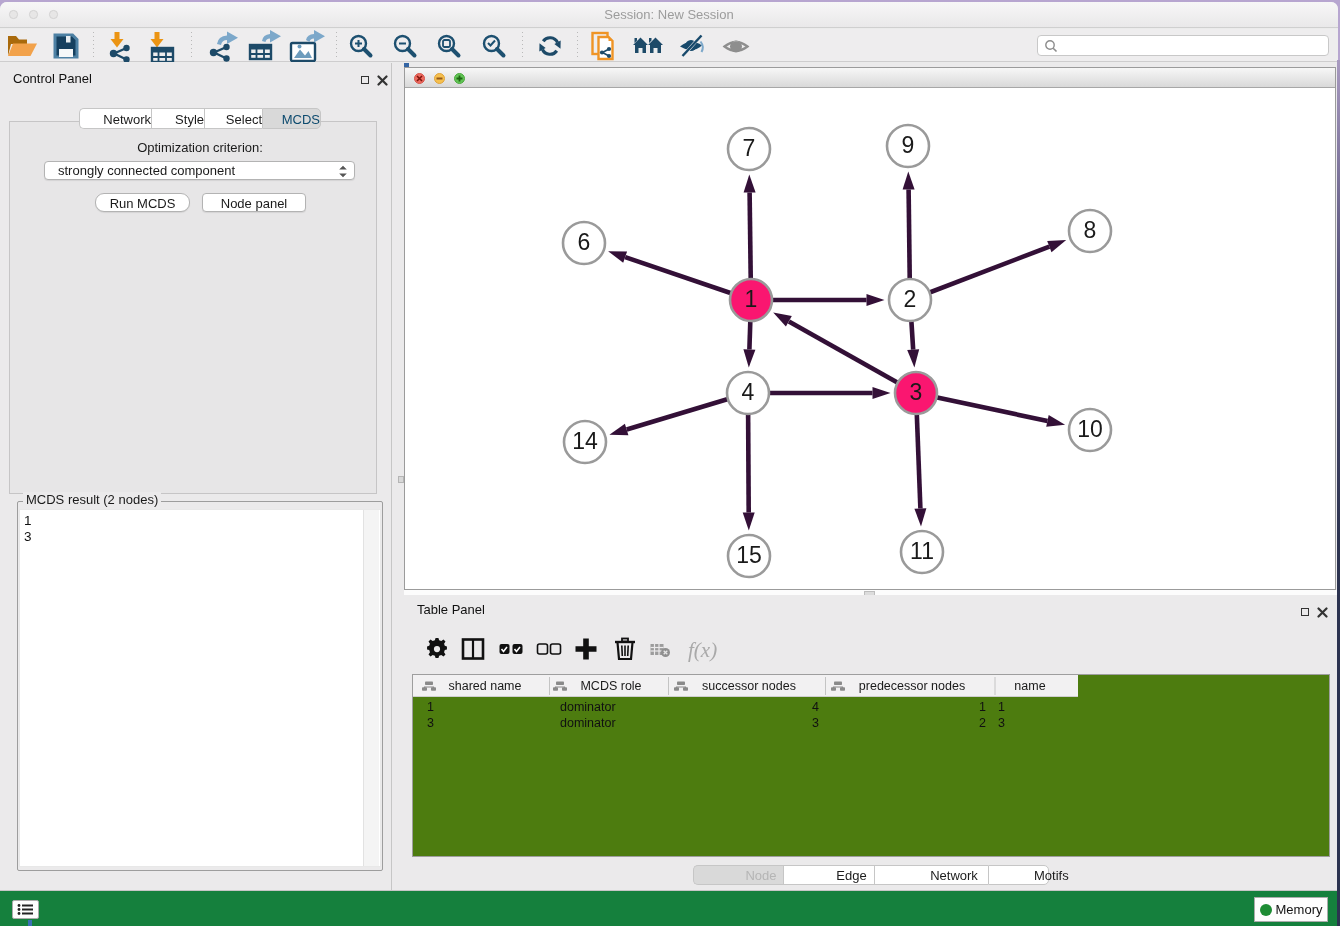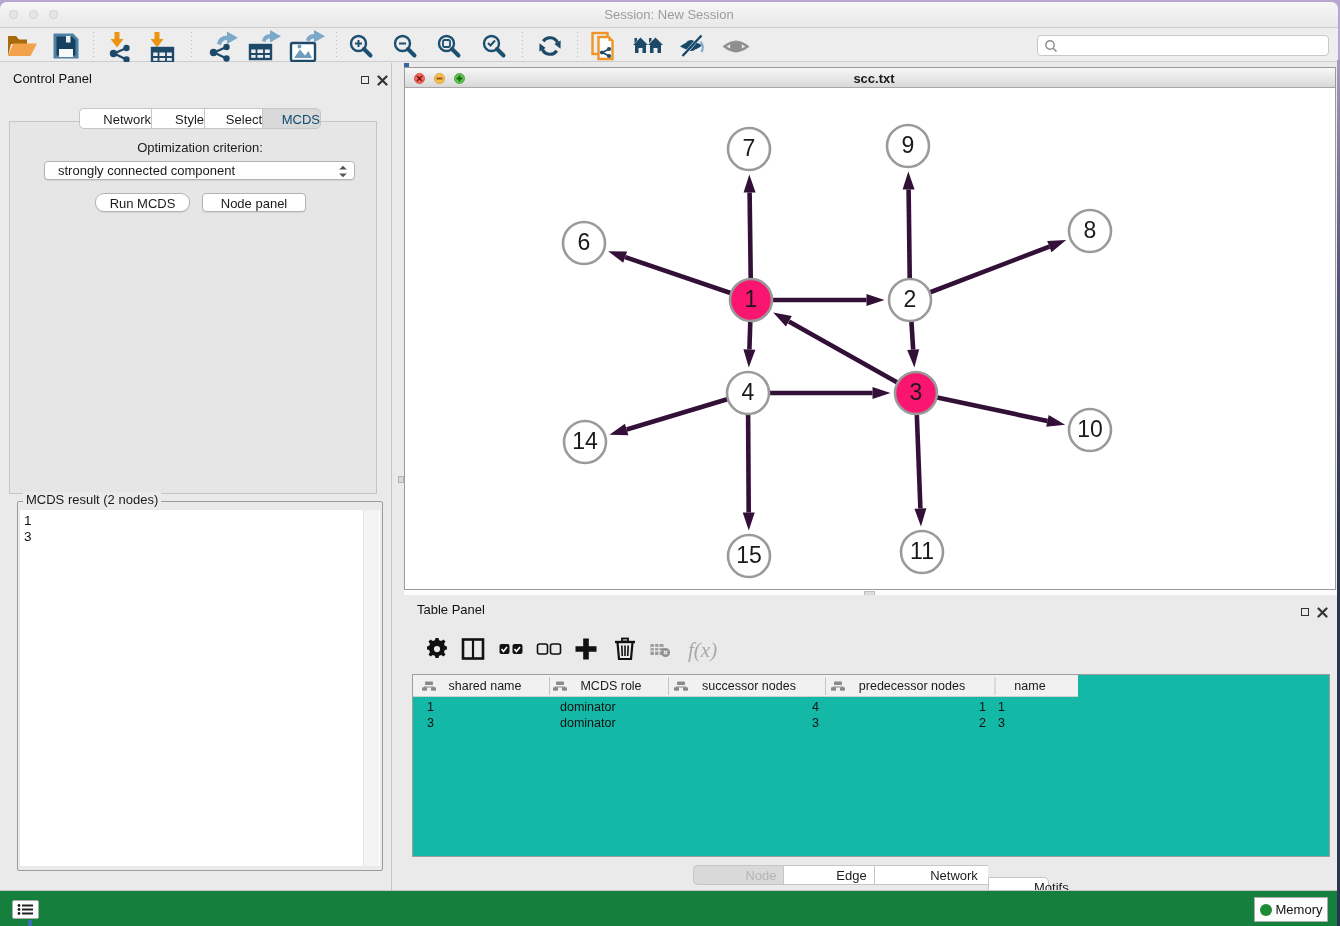--- a/index.html
+++ b/index.html
@@ -41,21 +41,21 @@
   #netwin { position:absolute; left:404px; top:4px; width:932px; height:523px;
             border:1px solid #9b9b9b; background:#fff; }
   #nettitle { position:absolute; left:0; top:0; width:100%; height:20px;
               background:linear-gradient(#f7f7f7,#d9d9d9);
               border-bottom:1px solid #a7a7a7; }
   .wbtn { position:absolute; top:4.5px; width:11px; height:11px; border-radius:50%; }
   
   #tablepanel { position:absolute; left:392px; top:532px; width:946px; height:295px;
                 background:#ebeaeb; }
   #tp-table { position:absolute; left:20px; top:79px; width:918px; height:183px;
-              background:#14b8a6; border:1px solid #9e9e9e; }
+              background:#4d7c0f; border:1px solid #9e9e9e; }
   .tab2 { position:absolute; top:270px; height:20px; line-height:20px; text-align:center;
           background:#fff; border:1px solid #c6c6c6; border-right:none;
           font-size:13px; color:#1c1c1c;padding-left:45px; }
   
   #statusbar { position:absolute; left:0; top:888px; width:1338px; height:36px;
                background:#15803d; border-top:1px solid #c6c6c6; }
   
   #redge { position:absolute; right:0; top:60px; width:3px; height:866px;
            background:linear-gradient(#a89ac0, #55517a 25%, #2c3350 55%); }
 </style>
@@ -262,21 +262,20 @@
         <div class="wbtn" style="left:29px;background:#f6c04e;border:1px solid #dfa33b;">
           <svg width="9" height="9" style="position:absolute;left:0;top:0">
               <path d="M1.5 4.5 H7.5" stroke="#93591a" stroke-width="1.8"></path>
             </svg>
         </div>
         <div class="wbtn" style="left:49px;background:#62c555;border:1px solid #4aa83c;">
           <svg width="9" height="9" style="position:absolute;left:0;top:0">
               <path d="M1.5 4.5 H7.5 M4.5 1.5 V7.5" stroke="#1d6511" stroke-width="1.8"></path>
             </svg>
         </div>
-        <div style="position:absolute;left:4px;top:3px;width:100%;text-align:center;font-size:13px;font-weight:600;color:#1a1a1a;">scc.txt</div>
       </div>
       <svg width="930" height="501" viewBox="405 86 930 501" style="position:absolute;left:0;top:21px;">
         <g stroke="#331037" stroke-width="4.6">
           <line x1="751" y1="297" x2="749.6" y2="189.5"></line>
           <line x1="751" y1="297" x2="625.2" y2="254.1"></line>
           <line x1="751" y1="297" x2="866.5" y2="297.0"></line>
           <line x1="751" y1="297" x2="749.4" y2="346.5"></line>
           <line x1="910" y1="297" x2="908.6" y2="186.5"></line>
           <line x1="910" y1="297" x2="1049.4" y2="243.6"></line>
           <line x1="910" y1="297" x2="913.2" y2="346.6"></line>
@@ -444,21 +443,21 @@
           <text x="14" y="30">3</text>
             <text x="147" y="30">dominator</text>
           <text x="406" y="30" text-anchor="end">3</text>
             <text x="573" y="30" text-anchor="end">2</text>
             <text x="585" y="30">3</text>
         </svg>
       </div>
       <div class="tab2" style="left:301px;width:90px;border-radius:5px 0 0 5px;background:#d9d9d9;color:#b5b5b5;">Node Table</div>
       <div class="tab2" style="left:391px;width:91px;">Edge Table</div>
       <div class="tab2" style="left:482px;width:114px;">Network Table</div>
-      <div class="tab2" style="left:596px;width:61px;border-right:1px solid #c6c6c6;border-radius:0 5px 5px 0;margin-top:12px;">Motifs</div>
+      <div class="tab2" style="left:596px;width:61px;border-right:1px solid #c6c6c6;border-radius:0 5px 5px 0;">Motifs</div>
     </div>
   </div>
   <div id="statusbar">
     <div class="abs" style="left:12px;top:9px;width:27px;height:19px;background:#fdfdfd;border:1px solid #ababab;border-radius:2px;">
       <svg width="17" height="13" style="position:absolute;left:4px;top:2px">
         <g fill="#222">
             <circle cx="2" cy="2.5" r="1.4"></circle>
             <circle cx="2" cy="6.5" r="1.4"></circle>
             <circle cx="2" cy="10.5" r="1.4"></circle>
           </g>

